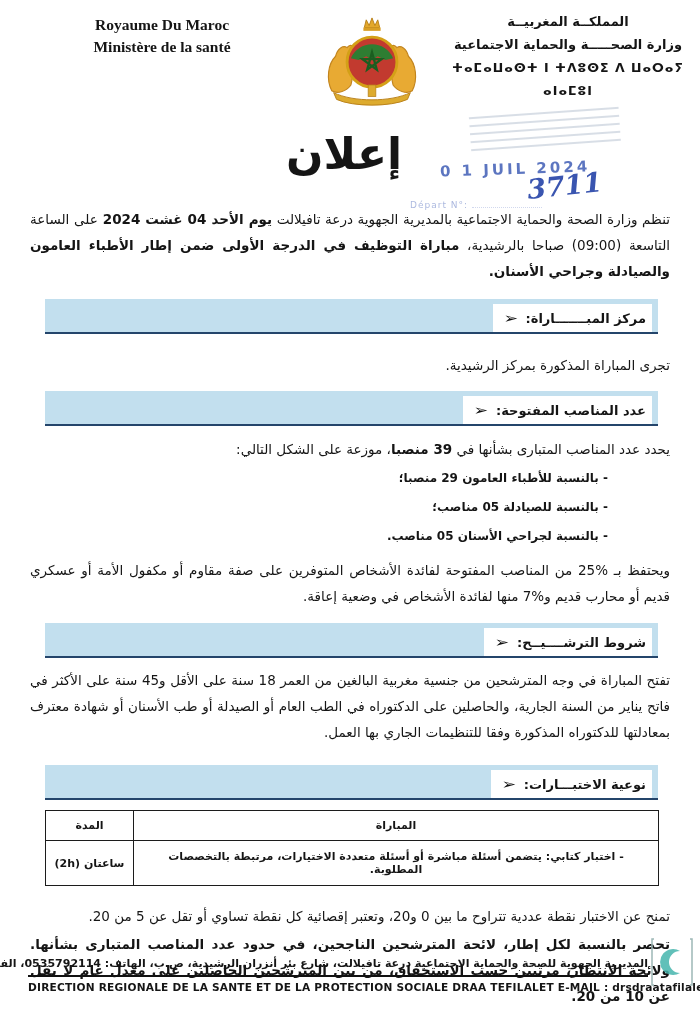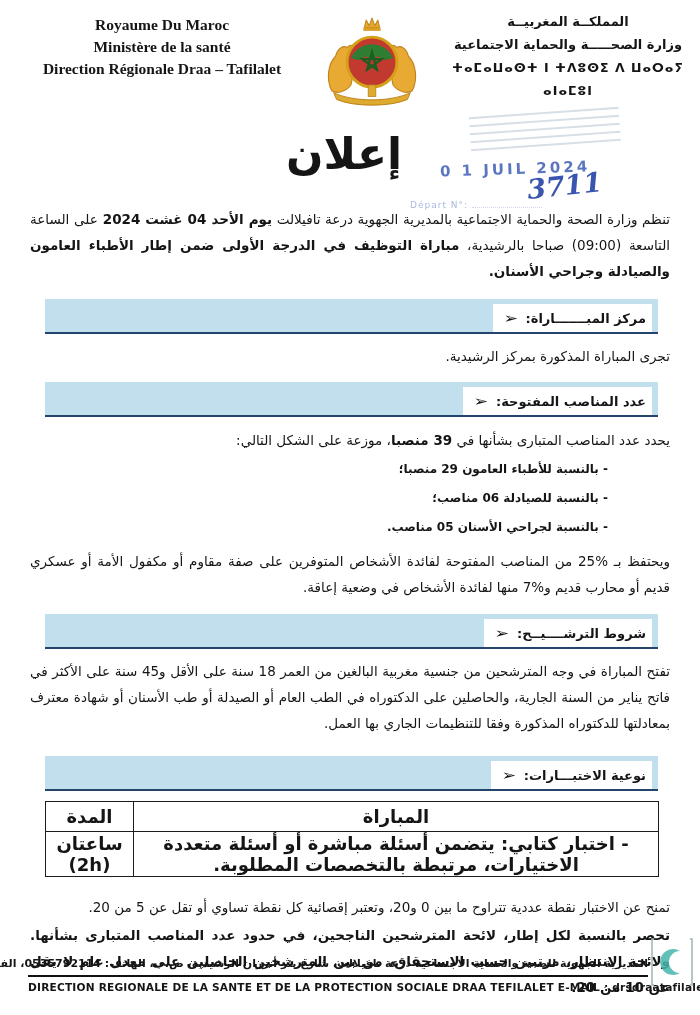--- a/index.html
+++ b/index.html
@@ -43,21 +43,21 @@
   .banner{margin:0 42px 0 45px;height:33px;background:#c2dfee;border-bottom:2.5px solid #24456b;
       display:flex;justify-content:flex-end;align-items:stretch;}
   .hwrap{background:#ffffff;margin:5px 6px 0 0;display:flex;align-items:center;gap:9px;padding:0 6px 0 12px;}
   .arrow{font-size:14px;line-height:1;color:#111;transform:scaleX(1.25);}
   .sec-h{direction:rtl;font-weight:bold;font-size:13px;white-space:nowrap;}
   
   .bullets{direction:rtl;padding:2px 62px 0 0;}
   .bullets div{font-weight:bold;font-size:12px;line-height:29px;}
   
   .tbl{margin:10px 42px 0 45px;border-collapse:collapse;direction:rtl;width:613px;table-layout:fixed;}
-  .tbl th,.tbl td{border:1.6px solid #1c1c1c;font-size:18px;}
+  .tbl th,.tbl td{border:1.6px solid #1c1c1c;font-size:11px;}
   .tbl th{height:27px;font-weight:bold;text-align:center;}
   .tbl td{height:42px;font-weight:bold;}
   .col-exam{width:525px;}
   .col-dur{width:88px;}
   .exam-cell{text-align:center;padding:0 10px;}
   .dur-cell{text-align:center;}
   
   .footer{position:absolute;left:28px;right:52px;bottom:22px;}
   .foot-ar{direction:rtl;text-align:right;font-weight:bold;font-size:11px;line-height:16px;white-space:nowrap;}
   .foot-line{border:none;border-top:2.5px solid #111;margin:3px 0 4px 0;}
@@ -66,21 +66,20 @@
 </style>
 </head>
 <body>
 
 <div class="page">
 
   <div class="hdr">
     <div class="hdr-fr">
       <div>Royaume Du Maroc</div>
       <div>Ministère de la santé</div>
-      <div>Direction Régionale Draa – Tafilalet</div>
     </div>
 
     <div class="hdr-emblem">
       <svg viewBox="0 0 120 96" width="118" height="92">
 
         <path d="M52 12 L54 4 L57 10 L60 2 L63 10 L66 4 L68 12 Z" fill="#e3a82b" stroke="#b9811a" stroke-width="1"></path>
         <rect x="51" y="12" width="18" height="3.5" fill="#d99f25"></rect>
 
         <path d="M18 78 C12 66 14 50 22 42 C24 34 30 30 34 33 C38 28 42 32 41 38 C44 48 40 62 38 72 C34 78 24 82 18 78 Z" fill="#e8aa33" stroke="#c2841d" stroke-width="1.2"></path>
         <path d="M102 78 C108 66 106 50 98 42 C96 34 90 30 86 33 C82 28 78 32 79 38 C76 48 80 62 82 72 C86 78 96 82 102 78 Z" fill="#e8aa33" stroke="#c2841d" stroke-width="1.2"></path>
@@ -119,35 +118,35 @@
   <div class="content">
     <p class="ar-p just"><span>تنظم وزارة الصحة والحماية الاجتماعية بالمديرية الجهوية درعة تافيلالت </span><span class="b">يوم الأحد 04 غشت 2024 </span><span>على الساعة التاسعة (09:00) صباحا بالرشيدية، </span><span class="b">مباراة التوظيف في الدرجة الأولى ضمن إطار الأطباء العامون والصيادلة وجراحي الأسنان.</span></p>
   </div>
 
   <div class="banner" style="margin-top:15px;">
     <div class="hwrap">
       <span class="arrow">➢</span>
       <span class="sec-h">مركز المبـــــــاراة:</span>
     </div>
   </div>
-  <div class="content" style="margin-top:9px;">
+  <div class="content" style="margin-top:18px;">
     <p class="ar-p right">تجرى المباراة المذكورة بمركز الرشيدية.</p>
   </div>
 
   <div class="banner" style="margin-top:13px;">
     <div class="hwrap">
       <span class="arrow">➢</span>
       <span class="sec-h">عدد المناصب المفتوحة:</span>
     </div>
   </div>
   <div class="content" style="margin-top:10px;">
     <p class="ar-p right"><span>يحدد عدد المناصب المتبارى بشأنها في </span><span class="b">39 منصبا</span><span>، موزعة على الشكل التالي:</span></p>
     <div class="bullets">
       <div>- بالنسبة للأطباء العامون 29 منصبا؛</div>
-      <div>- بالنسبة للصيادلة 06 مناصب؛</div>
+      <div>- بالنسبة للصيادلة 05 مناصب؛</div>
       <div>- بالنسبة لجراحي الأسنان 05 مناصب.</div>
     </div>
     <p class="ar-p just" style="margin-top:6px;">ويحتفظ بـ %25 من المناصب المفتوحة لفائدة الأشخاص المتوفرين على صفة مقاوم أو مكفول الأمة أو عسكري قديم أو محارب قديم و%7 منها لفائدة الأشخاص في وضعية إعاقة.</p>
   </div>
 
   <div class="banner" style="margin-top:14px;">
     <div class="hwrap">
       <span class="arrow">➢</span>
       <span class="sec-h">شروط الترشــــيــح:</span>
     </div>

